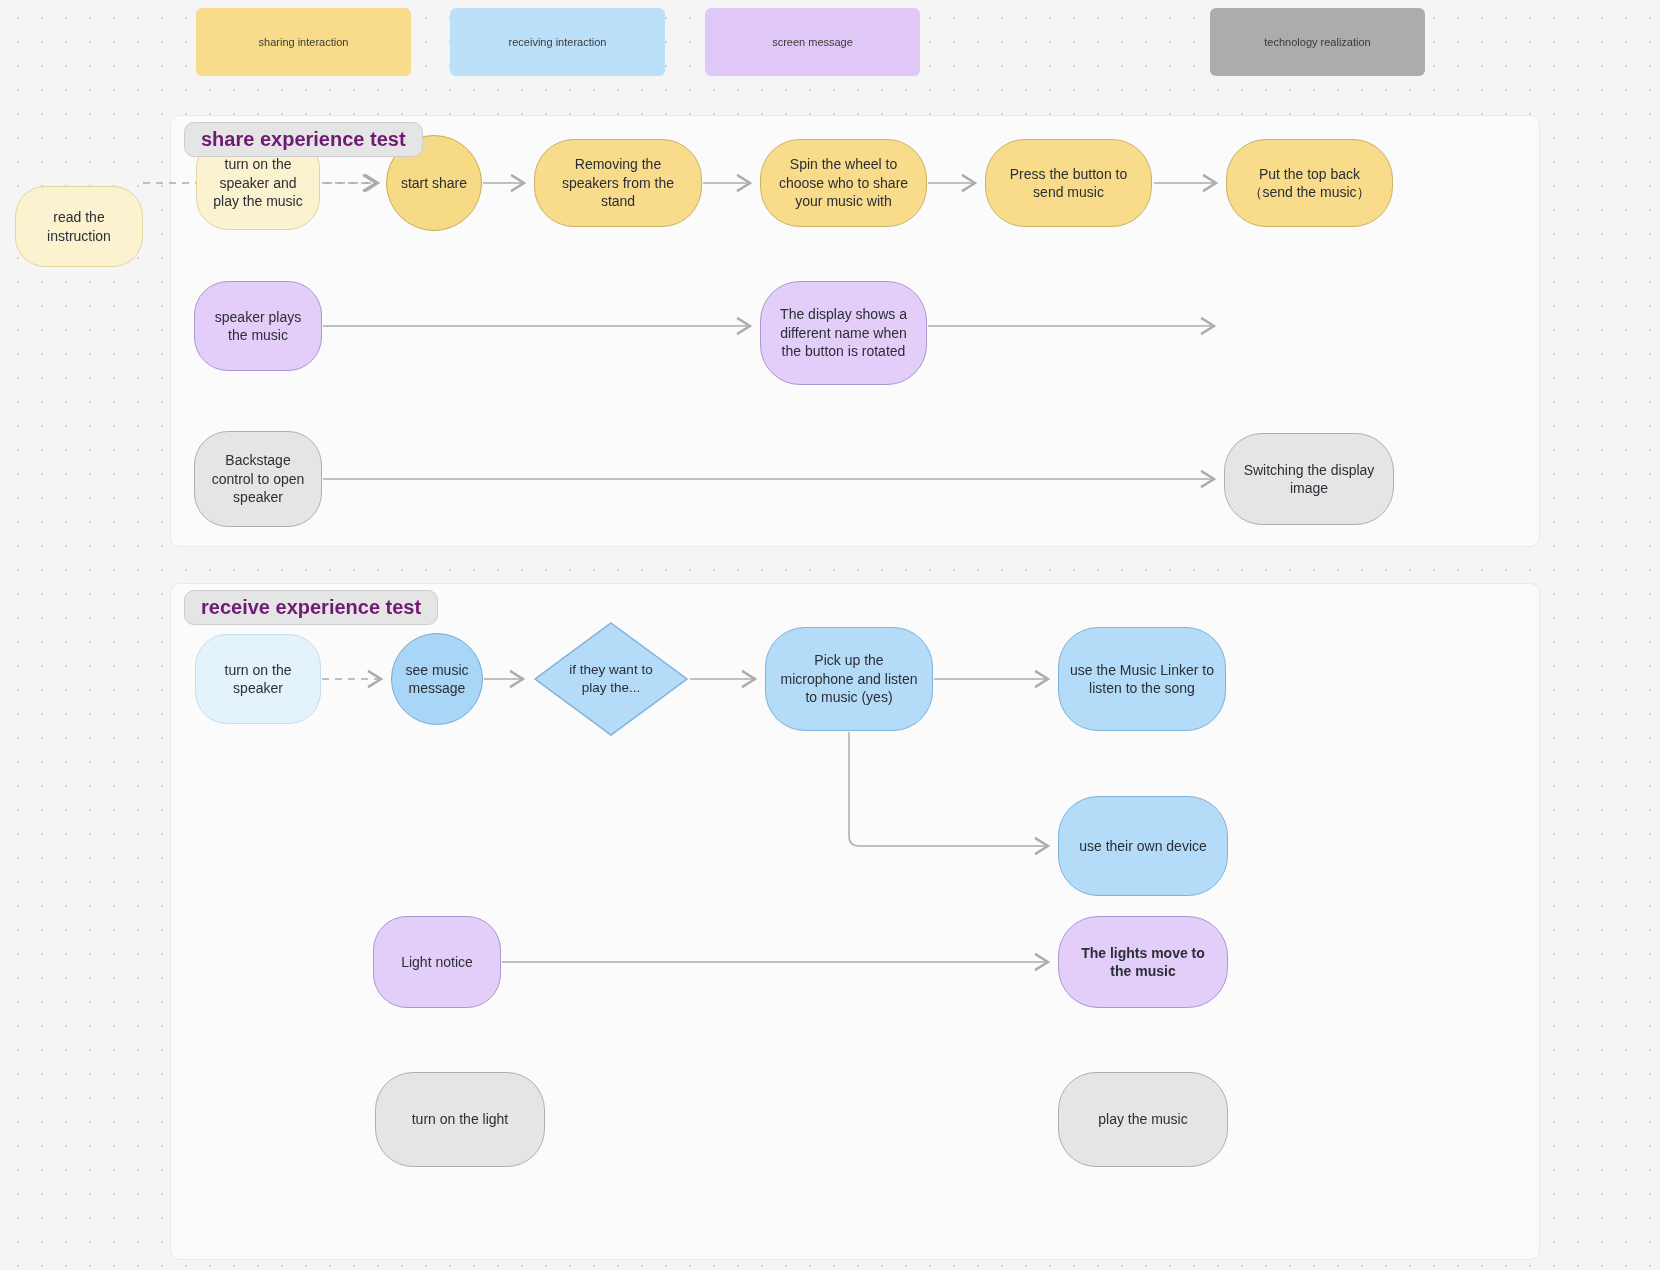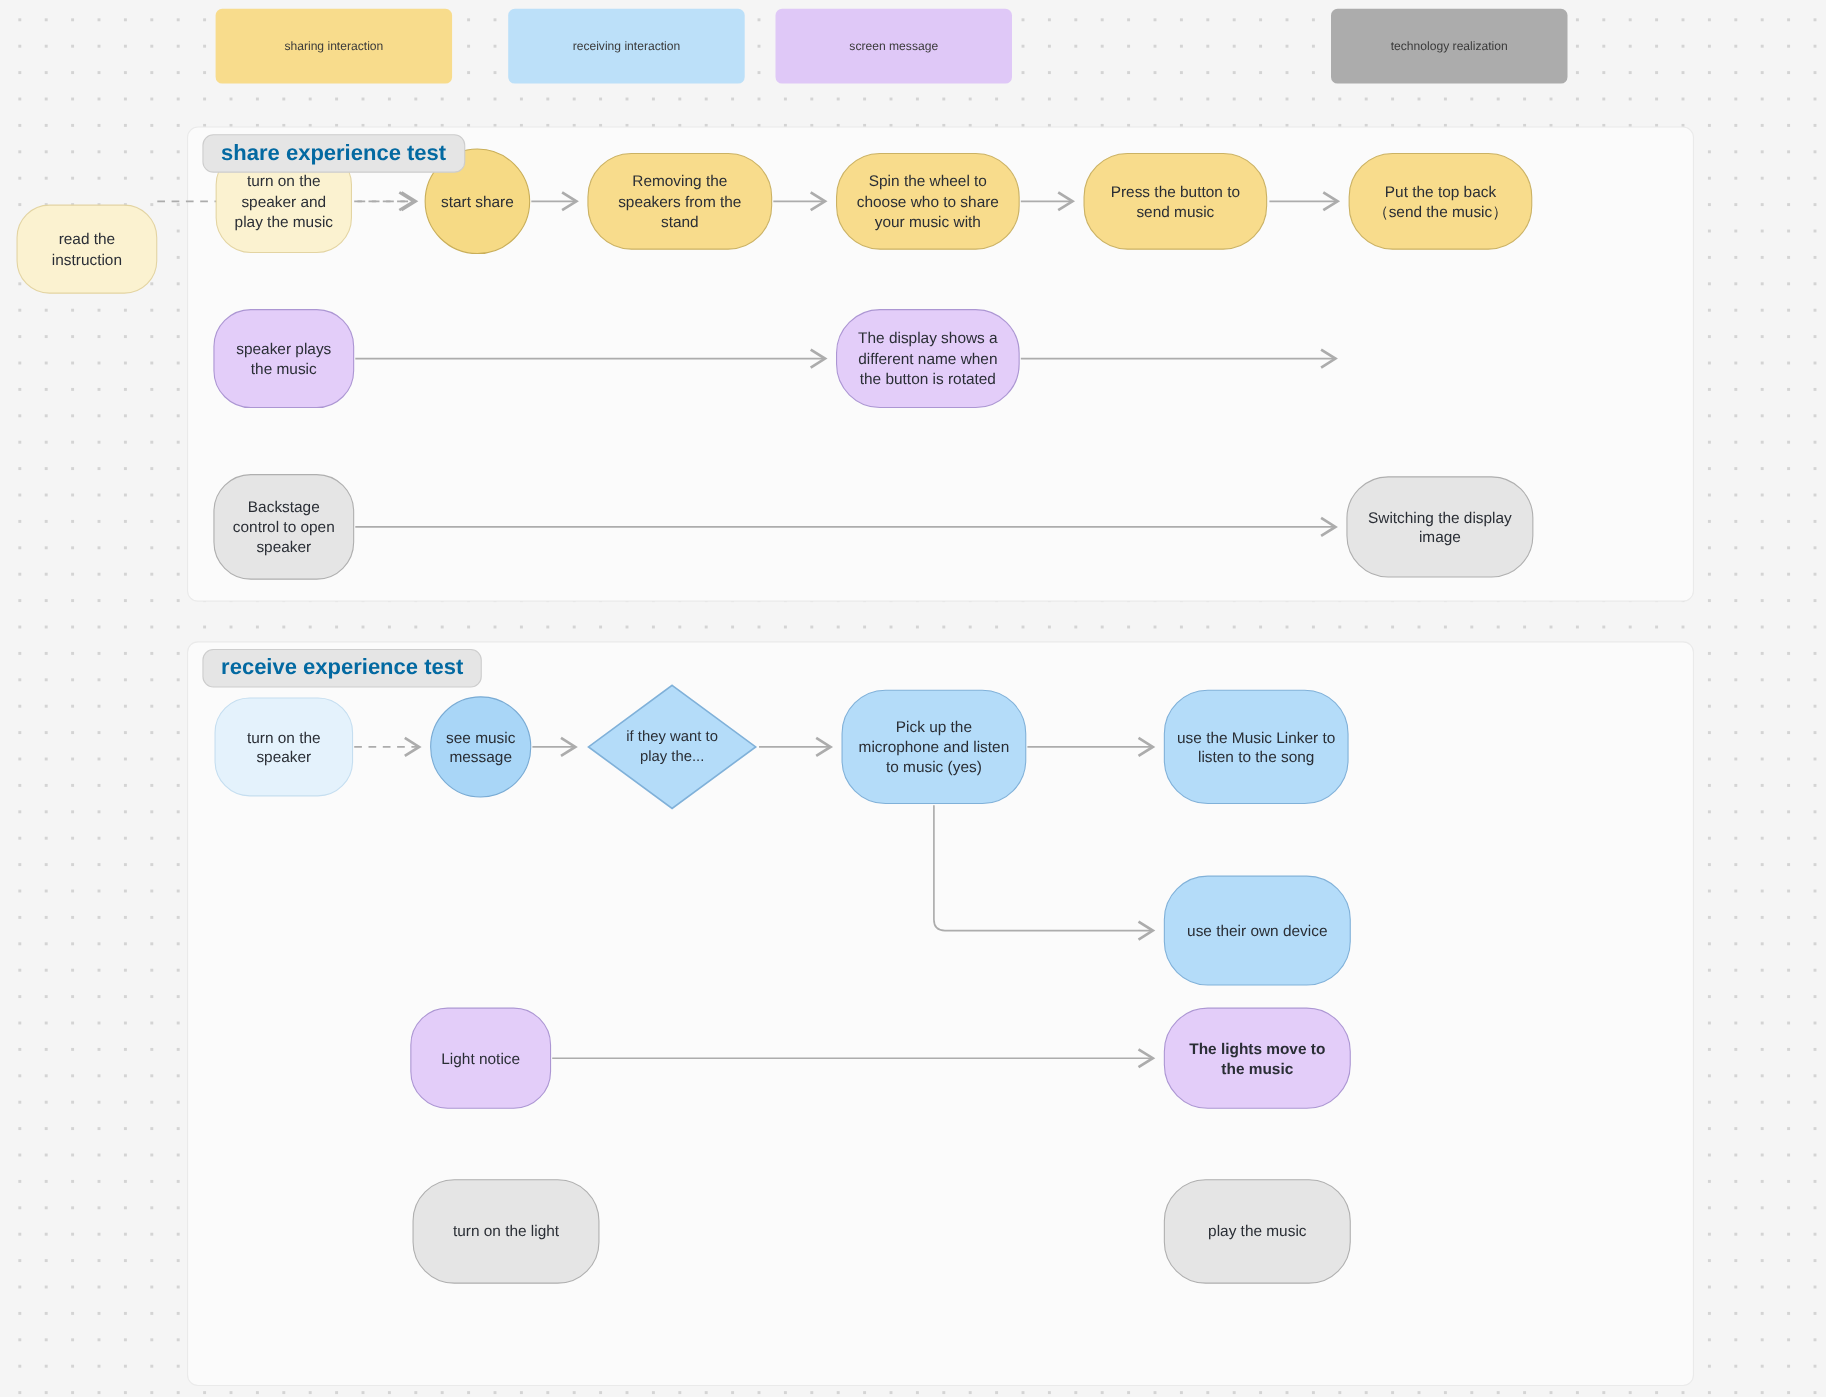--- a/index.html
+++ b/index.html
@@ -15,35 +15,35 @@
     background-size:24px 24px;
     background-position:6px 6px;
   }
   
   .legend-card{
     position:absolute;top:8px;height:68px;width:215px;
     border-radius:6px;display:flex;align-items:center;justify-content:center;
     font-size:11px;color:#3A3A3A;
   }
   .lc-0{left:196px;background:#F8DC8C;}
-  .lc-1{left:450px;background:#BCE0F9;margin-left:12px;}
+  .lc-1{left:450px;background:#BCE0F9;}
   .lc-2{left:705px;background:#DFC8F7;}
   .lc-3{left:956px;background:#E4E4E4;}
   .lc-4{left:1210px;background:#ACACAC;}
   
   .frame{
     position:absolute;left:170px;width:1368px;
     background:#FBFBFB;border:1px solid #EAEAEA;border-radius:10px;
   }
   .frame-share{top:115px;height:430px;}
   .frame-receive{top:583px;height:675px;}
   .frame-title{
     position:absolute;display:inline-block;
     background:#E5E5E5;border:1px solid #CDCDCD;border-radius:10px;
-    padding:5px 16px;font-size:20px;font-weight:700;color:#0369a1;
+    padding:5px 16px;font-size:20px;font-weight:700;color:#701a75;
     white-space:nowrap;z-index:3;
   }
   .ft-share{left:184px;top:122px;}
   .ft-receive{left:184px;top:590px;}
   
   svg.wires{position:absolute;left:0;top:0;z-index:1;}
   .wire{stroke:#ACACAC;stroke-width:1.5;fill:none;}
   .wire.dashed{stroke-dasharray:7 6;}
   
   .node{
@@ -127,21 +127,21 @@
   </div>
   <div class="node n-yellow" style="left:985px;top:139px;width:167px;height:88px;">
     <span>Press the button to send music</span>
   </div>
   <div class="node n-purple" style="left:194px;top:281px;width:128px;height:90px;">
     <span>speaker plays the music</span>
   </div>
   <div class="node n-yellow" style="left:1226px;top:139px;width:167px;height:88px;">
     <span>Put the top back（send the music）</span>
   </div>
-  <div class="node n-purple" style="left:760px;top:281px;width:167px;height:90px;border-radius:40px;">
+  <div class="node n-purple" style="left:760px;top:281px;width:167px;height:104px;border-radius:40px;">
     <span>The display shows a different name when the button is rotated</span>
   </div>
   <div class="node n-gray" style="left:194px;top:431px;width:128px;height:96px;border-radius:34px;">
     <span>Backstage control to open speaker</span>
   </div>
   <div class="node n-gray" style="left:1224px;top:433px;width:170px;height:92px;">
     <span>Switching the display image</span>
   </div>
 
   <div class="node n-blue-pale" style="left:195px;top:634px;width:126px;height:90px;">

